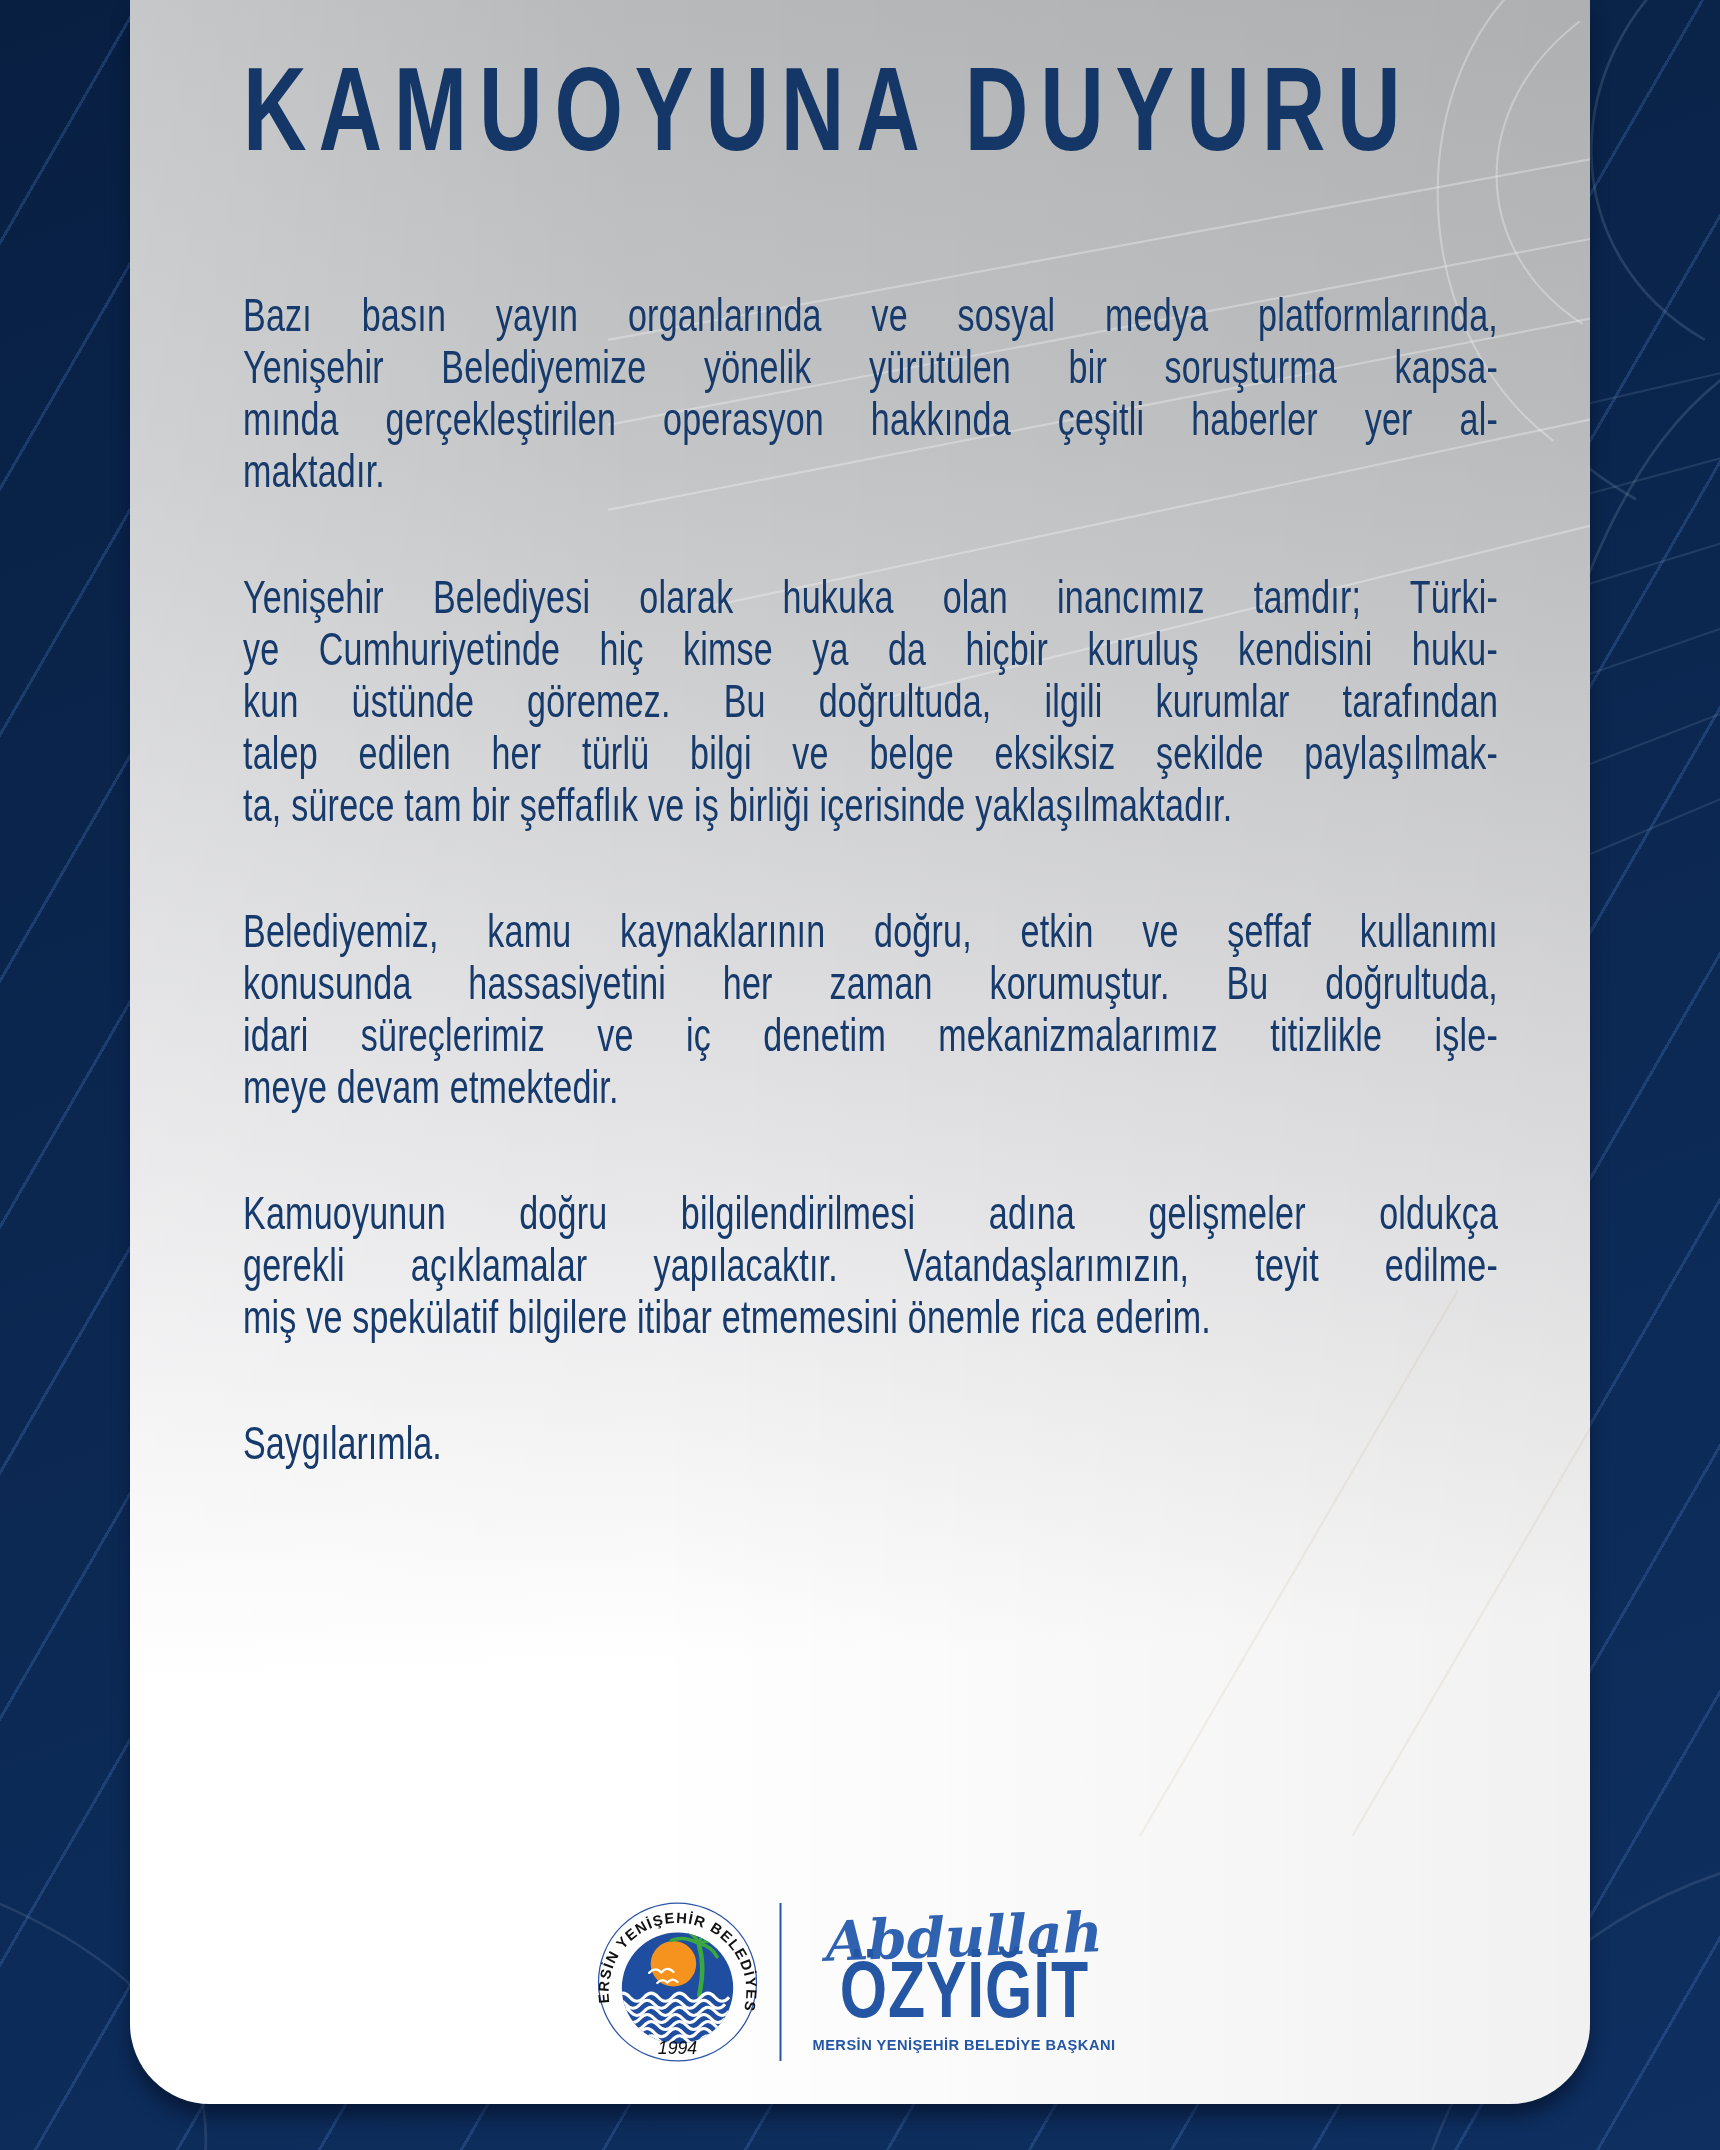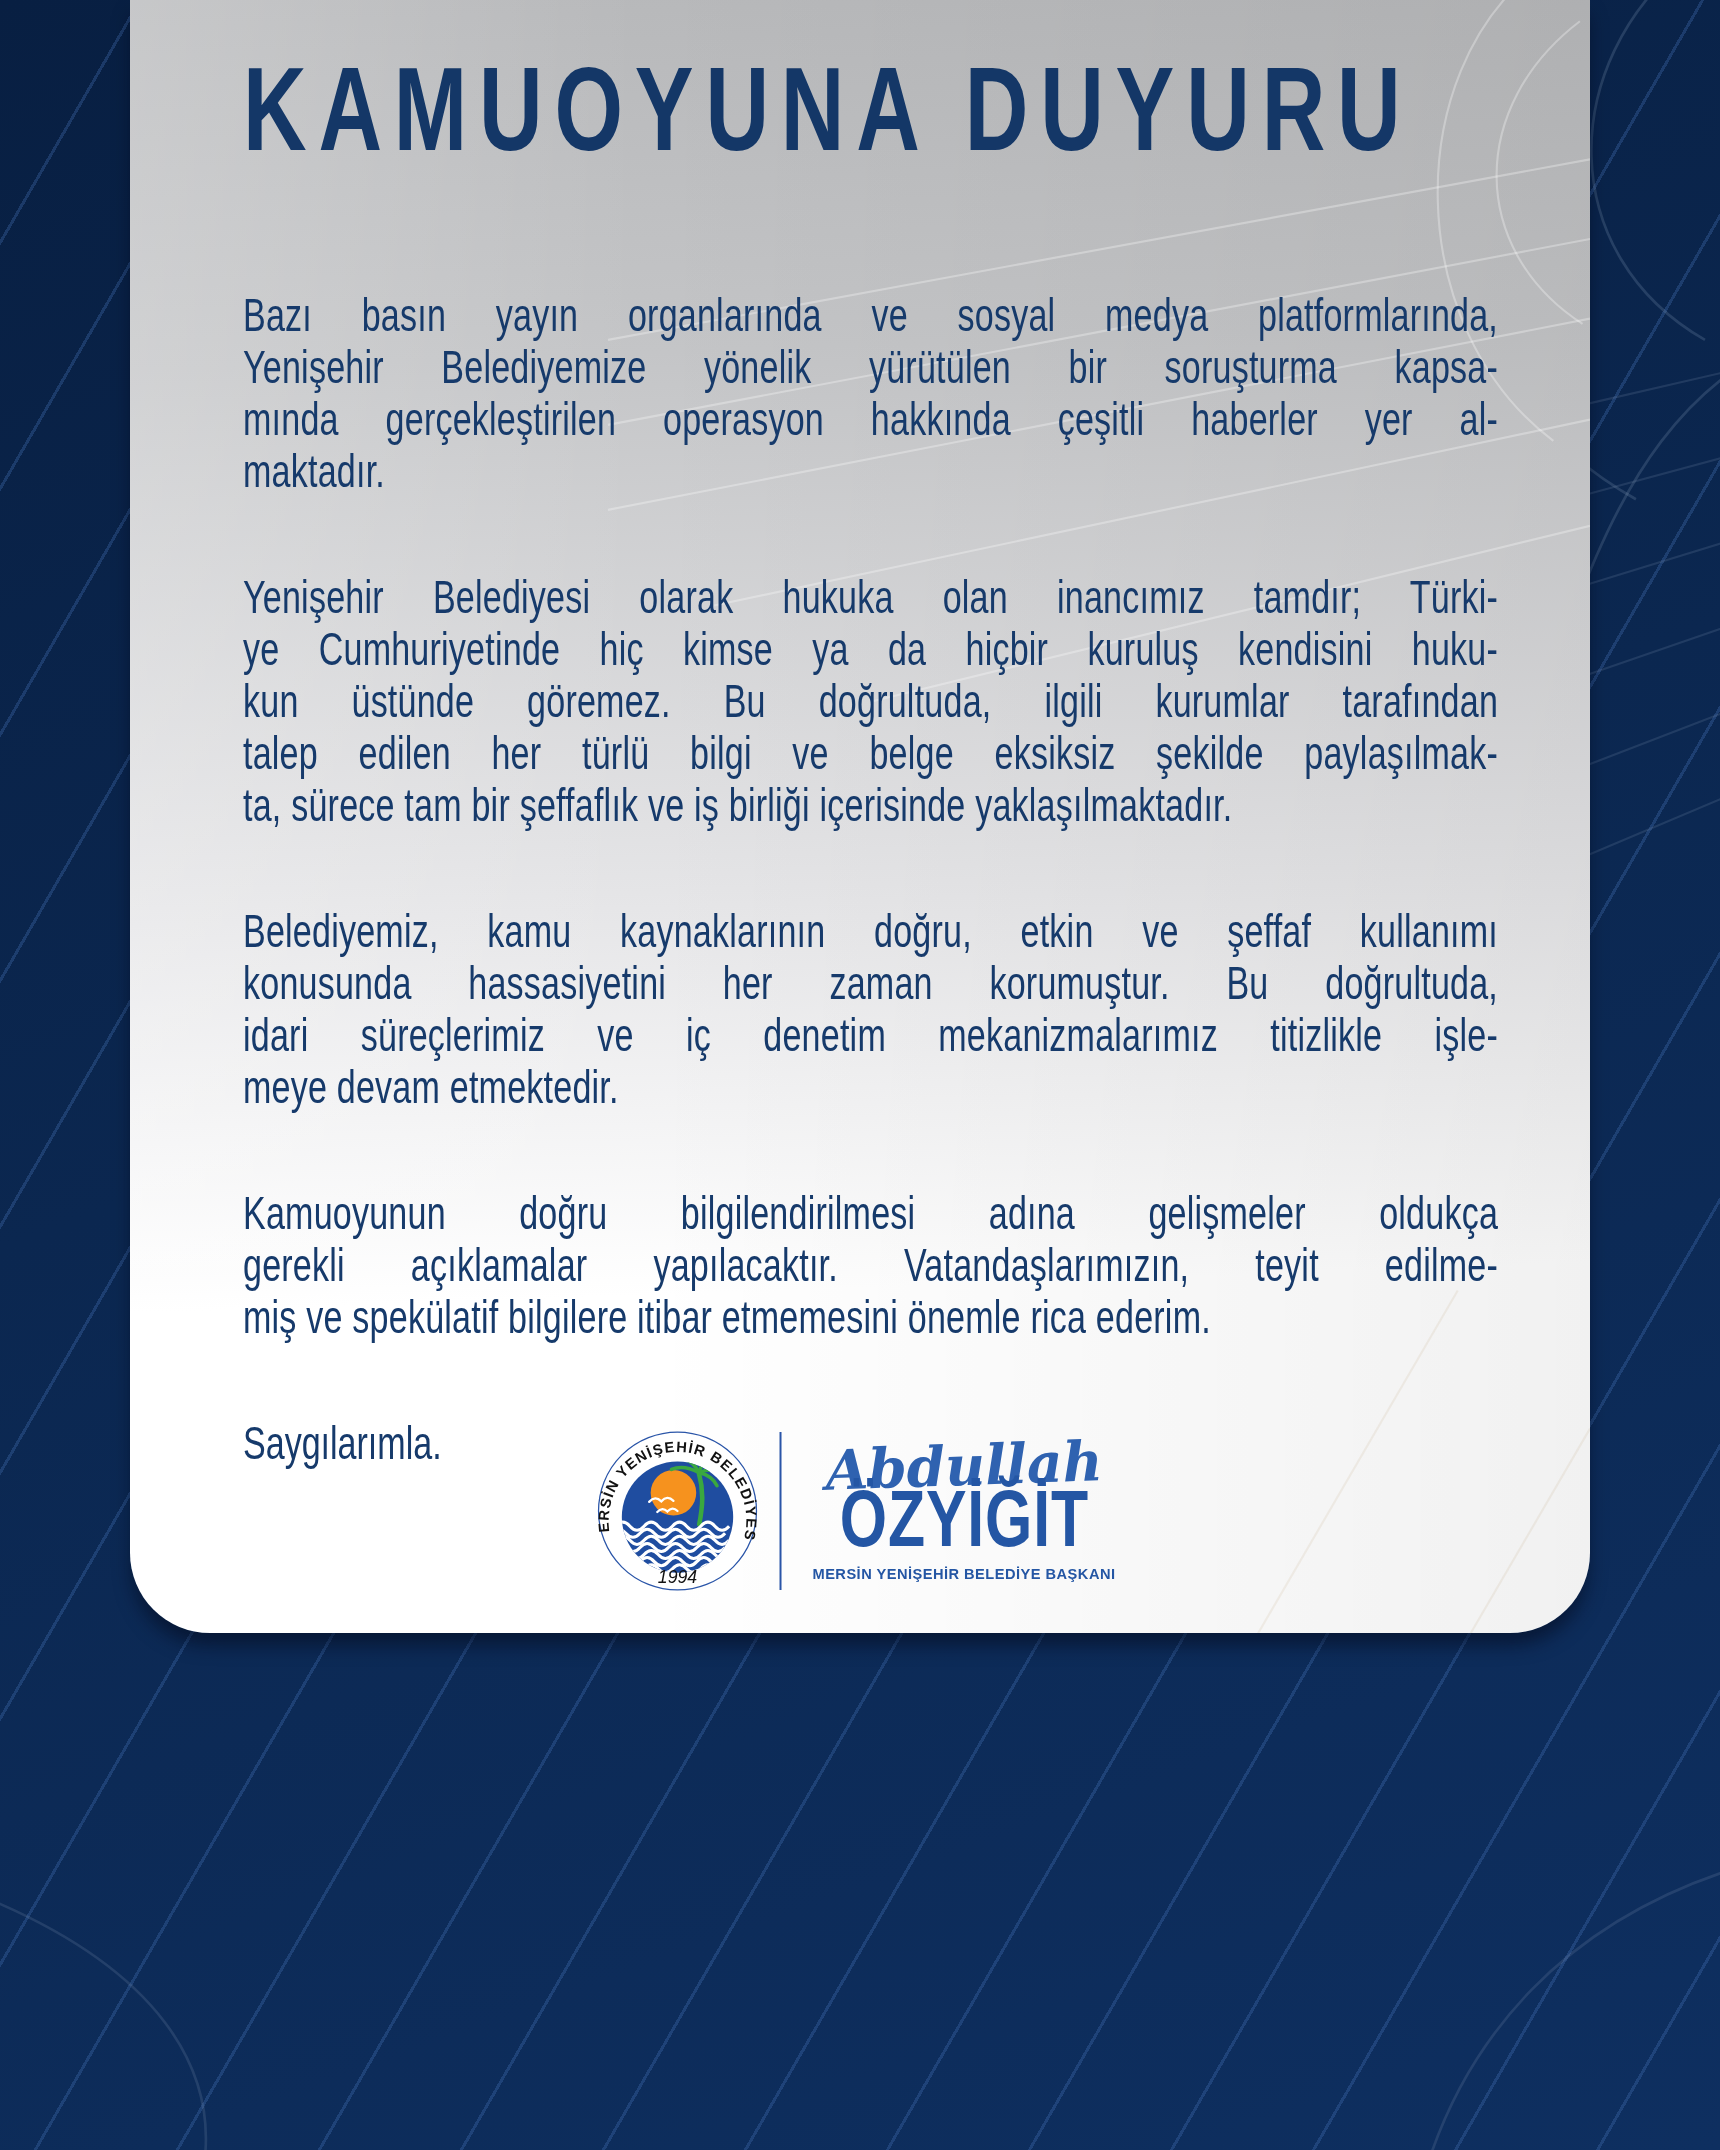--- a/index.html
+++ b/index.html
@@ -15,21 +15,21 @@
     position:relative;
   }
 
   
   svg.bg-pattern{position:absolute;inset:0;width:1721px;height:2151px;}
 
   
   .card{
     position:absolute;
     left:130px; top:0;
-    width:1460px; height:1633px;
+    width:1460px; height:2104px;
     border-radius:0 0 80px 80px;
     background:
       linear-gradient(to right, rgba(255,255,255,0.22), rgba(255,255,255,0) 35%, rgba(0,0,0,0.055)),
       linear-gradient(178deg,#b7b8ba 0%,#c4c5c7 22%,#e6e6e8 55%,#ffffff 78%,#ffffff 100%);
     box-shadow:0 14px 18px -2.1px rgba(3,10,28,0.55);
     overflow:hidden;
   }
   svg.card-watermark{position:absolute;inset:0;width:1460px;height:1836px;pointer-events:none;}
 
   

